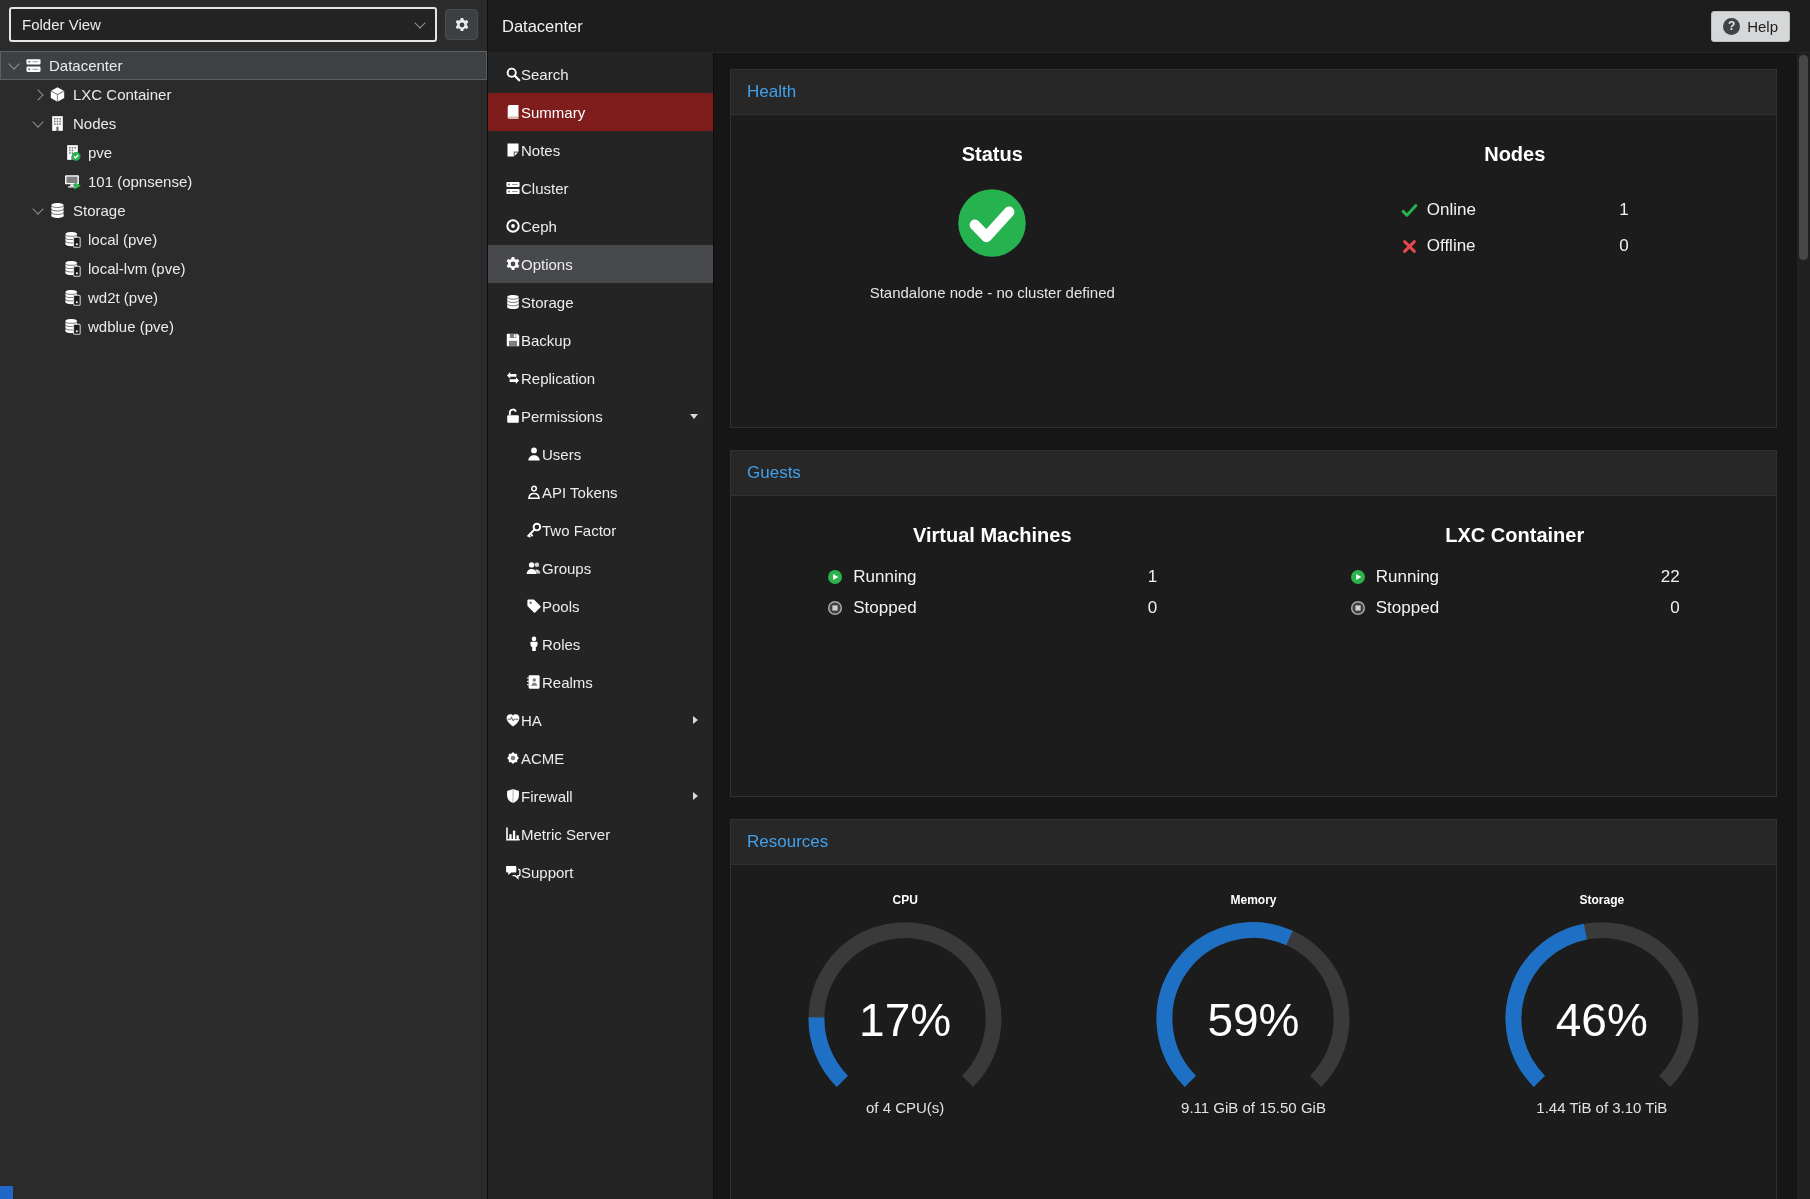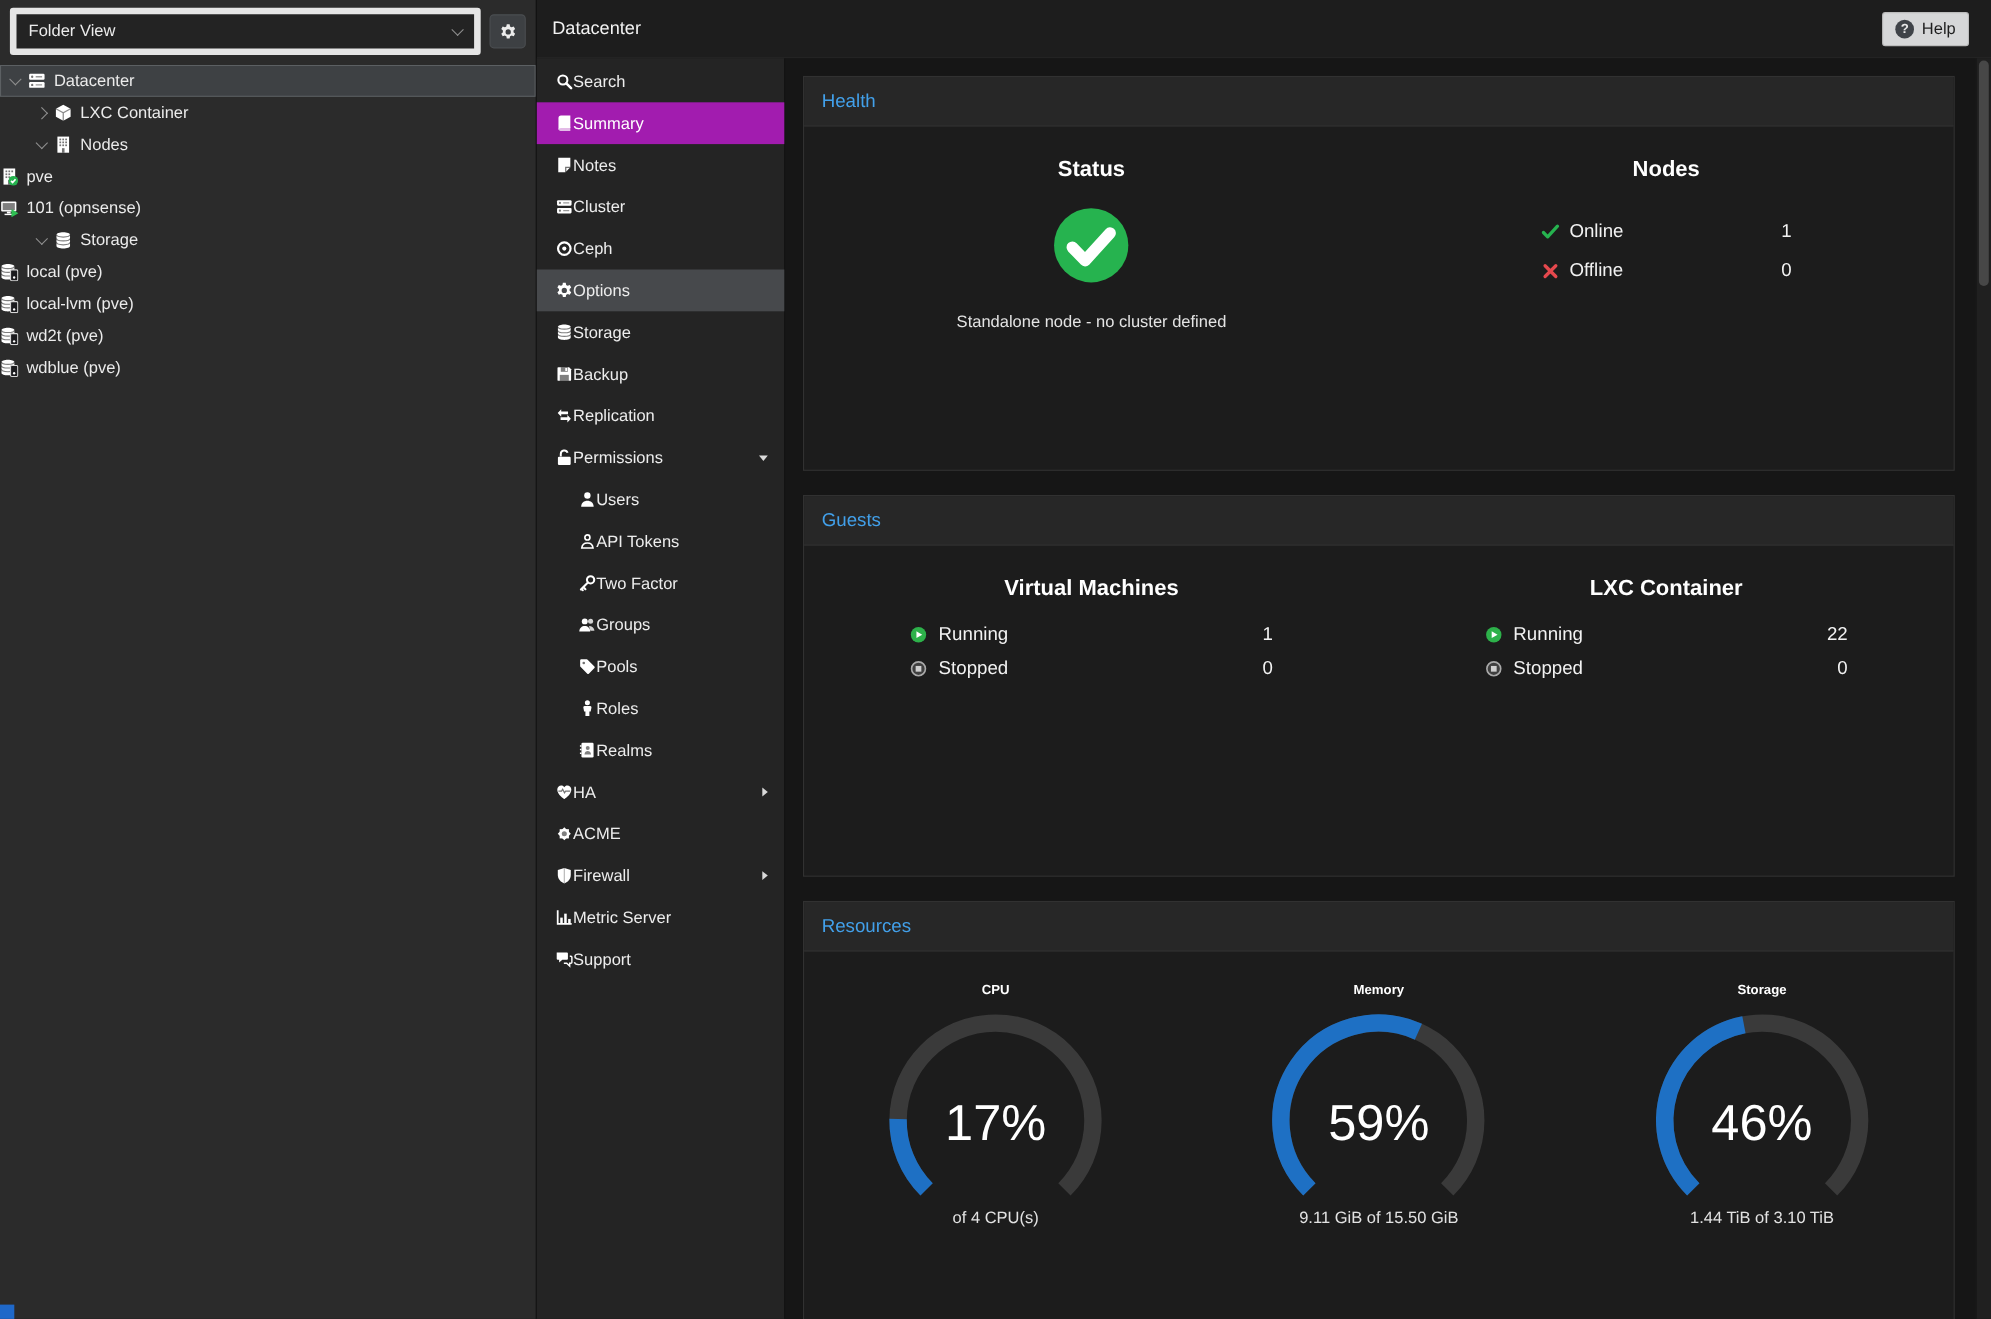--- a/index.html
+++ b/index.html
@@ -2,50 +2,50 @@
 <html><head>
 <meta charset="utf-8">
 <style>
   html,body{margin:0;padding:0;background:#000;}
   body{font-family:"Liberation Sans","DejaVu Sans",sans-serif;}
   .app{width:1810px;height:1199px;display:flex;overflow:hidden;background:#161616;color:#e8e8e8;font-size:15px;position:relative;}
 
   
   .tree-panel{width:487px;flex:none;background:#2b2b2b;border-right:1px solid #0e0e0e;display:flex;flex-direction:column;position:relative;}
   .tree-toolbar{display:flex;align-items:center;padding:7px 9px 9px;gap:8px;}
-  .view-select{flex:1;height:31px;background:#232323;border:6px solid #e5e5e5;border-radius:3px;display:flex;align-items:center;padding:0 11px;color:#ececec;cursor:pointer;}
+  .view-select{flex:1;height:31px;background:#232323;border:2px solid #e5e5e5;border-radius:3px;display:flex;align-items:center;padding:0 11px;color:#ececec;cursor:pointer;}
   .view-select .lbl{flex:1;}
   .gear-btn{width:33px;height:31px;background:#3d4043;border:1px solid #4a4d50;border-radius:4px;display:flex;align-items:center;justify-content:center;cursor:pointer;padding:0;}
   .gear-btn svg{width:16px;height:16px;color:#ececec;}
   .chev{width:7px;height:7px;border-right:1.6px solid #8f8f8f;border-bottom:1.6px solid #8f8f8f;display:inline-block;flex:none;}
   .chev.d{transform:rotate(45deg);margin-top:-3px;}
   .chev.r{transform:rotate(-45deg);}
   .tree{flex:1;overflow:hidden;}
   .trow{height:29px;display:flex;align-items:center;gap:7px;cursor:pointer;color:#ebebeb;}
   .trow.lvl0{padding-left:10px;}
   .trow.lvl1{padding-left:34px;}
-  .trow.lvl2{}
+  .trow.lvl2{padding-left:64px;}
   .trow.selected{background:#3e4144;box-shadow:inset 0 0 0 1px #5c6063;}
   .ti{width:17px;height:17px;flex:none;color:#fff;}
   .corner-artifact{position:absolute;left:0;bottom:0;width:13px;height:13px;background:#1f68c9;}
 
   
   .right{flex:1;display:flex;flex-direction:column;min-width:0;}
   .topbar{height:52px;flex:none;background:#1d1d1d;display:flex;align-items:center;justify-content:space-between;padding:0 20px 0 14px;border-bottom:1px solid #262626;}
   .topbar-title{font-size:16.5px;color:#f2f2f2;}
   .help-btn{height:31px;background:#d6d7d8;border:1px solid #bcbcbc;border-radius:3px;display:flex;align-items:center;gap:7px;padding:0 11px;color:#1e1e1e;font-size:15px;cursor:pointer;font-family:inherit;}
   .qbadge{width:17px;height:17px;border-radius:50%;background:#3f4348;color:#e8e8e8;font-size:12px;font-weight:bold;display:inline-flex;align-items:center;justify-content:center;}
 
   .content{flex:1;display:flex;position:relative;min-height:0;padding-right:13px;}
 
   
   .menu{width:225px;flex:none;background:#242424;border-right:1px solid #0e0e0e;padding-top:2px;}
   .mrow{height:38px;display:flex;align-items:center;padding-left:17px;cursor:pointer;color:#ededed;font-size:15px;}
   .mrow.sub{padding-left:38px;}
-  .mrow.selected{background:#a21caf;color:#fff;}
+  .mrow.selected{background:#7f1d1d;color:#fff;}
   .mrow.hover{background:#47494c;}
   .mi{width:16px;height:16px;flex:none;color:#fff;}
   .tri-down{width:0;height:0;border-left:4.5px solid transparent;border-right:4.5px solid transparent;border-top:5.5px solid #d9d9d9;margin-left:auto;margin-right:15px;}
   .tri-right{width:0;height:0;border-top:4.5px solid transparent;border-bottom:4.5px solid transparent;border-left:5.5px solid #d9d9d9;margin-left:auto;margin-right:15px;}
 
   
   .main{flex:1;min-width:0;background:#161616;padding:16px 20px 0 16px;overflow:hidden;}
   .panel{border:1px solid #313131;background:#1c1c1c;margin-bottom:22px;}
   .panel-header{height:44px;background:#272727;border-bottom:1px solid #313131;display:flex;align-items:center;padding:0 16px;font-size:17px;color:#42a0ea;}
   .health-body{display:flex;height:312px;}

